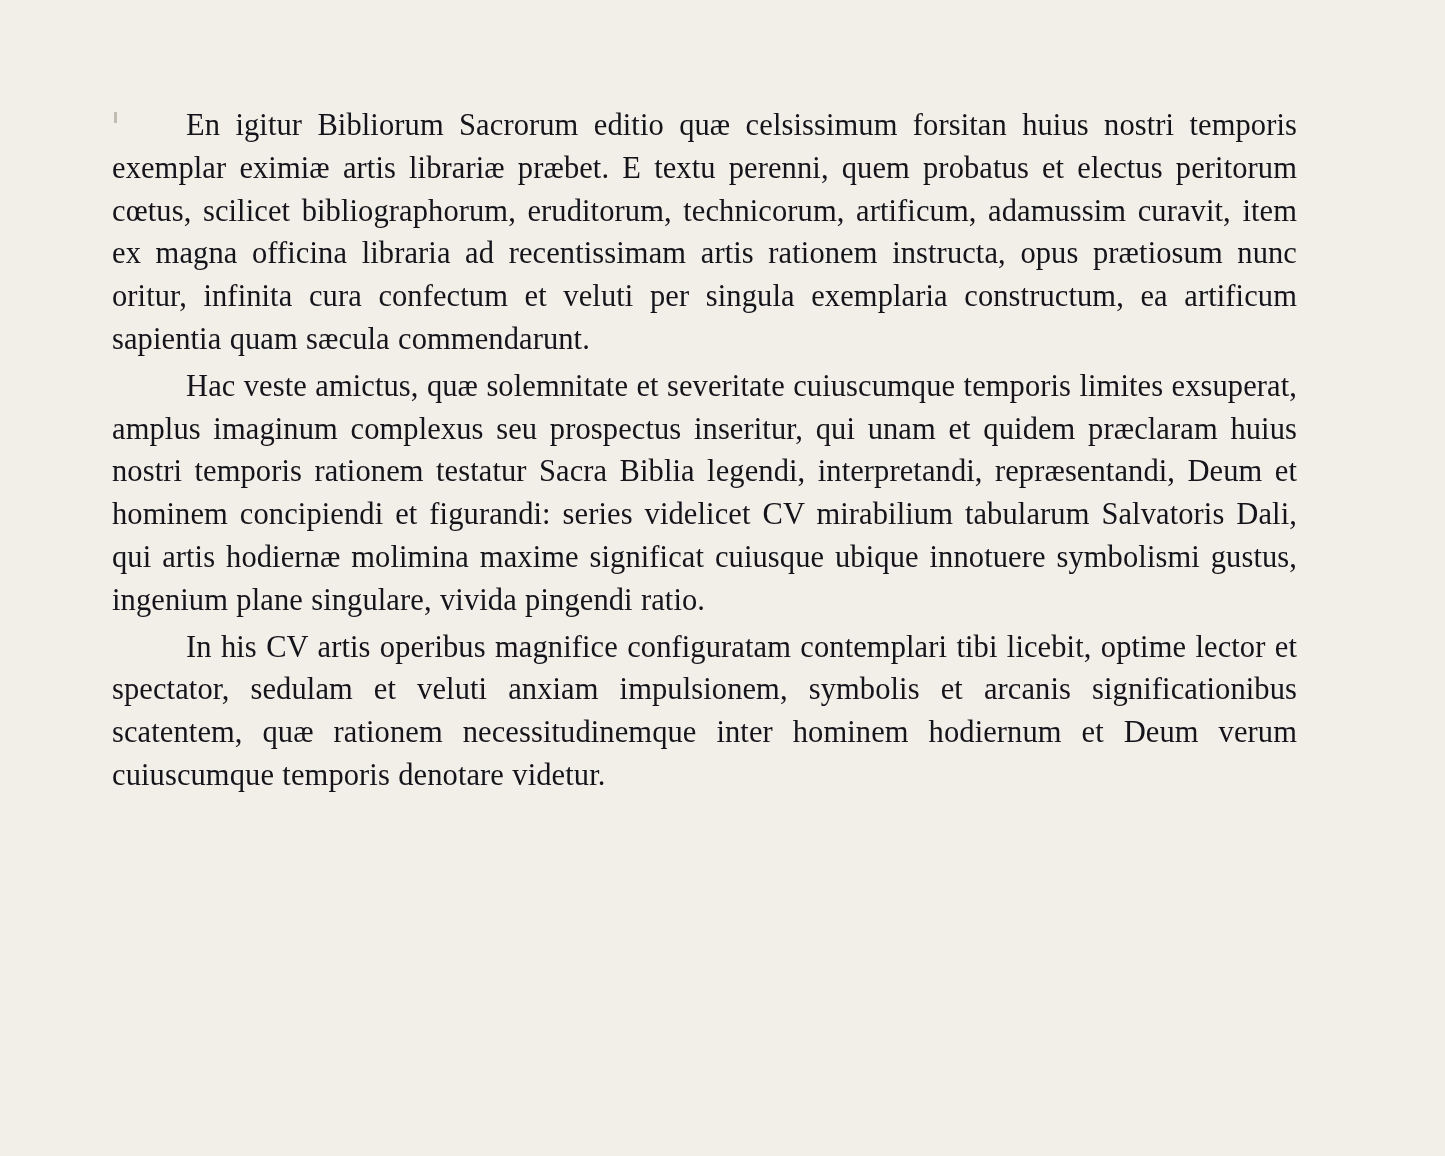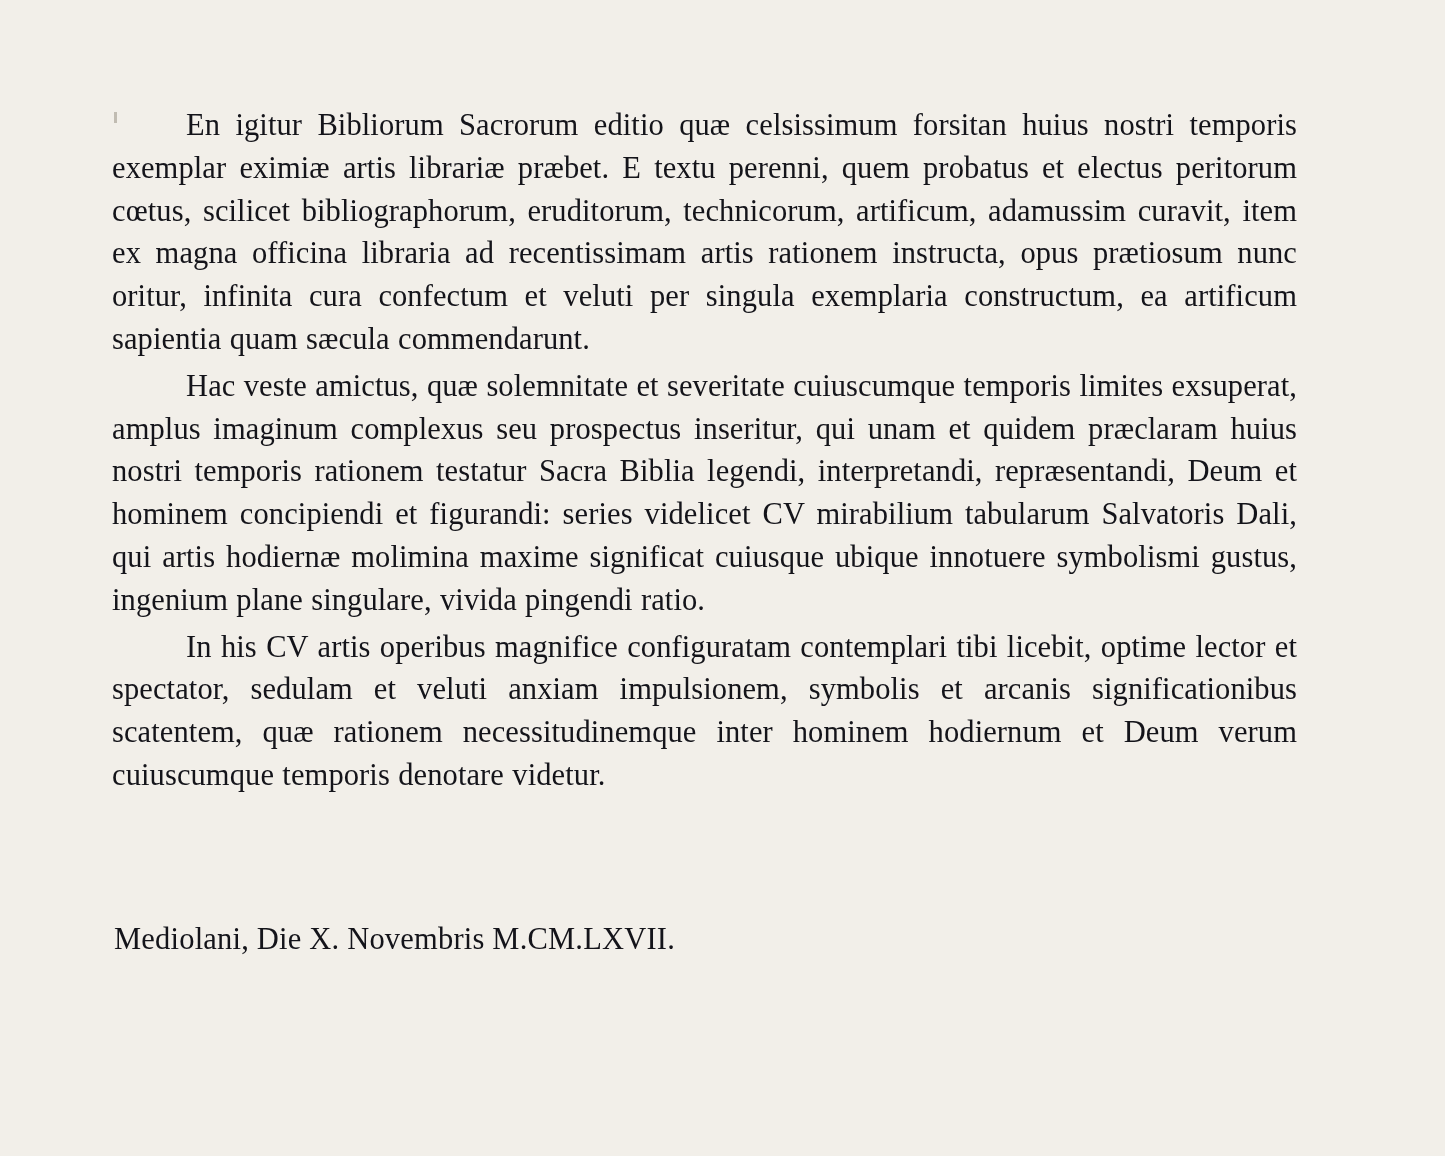--- a/index.html
+++ b/index.html
@@ -70,15 +70,14 @@
 <div class="page">
 
   <div class="speck"></div>
 
   <div class="text-block">
     <p class="para">En igitur Bibliorum Sacrorum editio quæ celsissimum forsitan huius nostri temporis exemplar eximiæ artis librariæ præbet. E textu perenni, quem probatus et electus peritorum cœtus, scilicet bibliographorum, eruditorum, technicorum, artificum, adamussim curavit, item ex magna officina libraria ad recentissimam artis rationem instructa, opus prætiosum nunc oritur, infinita cura confectum et veluti per singula exemplaria constructum, ea artificum sapientia quam sæcula commendarunt.</p>
     <p class="para">Hac veste amictus, quæ solemnitate et severitate cuiuscumque temporis limites exsuperat, amplus imaginum complexus seu prospectus inseritur, qui unam et quidem præclaram huius nostri temporis rationem testatur Sacra Biblia legendi, interpretandi, repræsentandi, Deum et hominem concipiendi et figurandi: series videlicet CV mirabilium tabularum Salvatoris Dali, qui artis hodiernæ molimina maxime significat cuiusque ubique innotuere symbolismi gustus, ingenium plane singulare, vivida pingendi ratio.</p>
     <p class="para">In his CV artis operibus magnifice configuratam contemplari tibi licebit, optime lector et spectator, sedulam et veluti anxiam impulsionem, symbolis et arcanis significationibus scatentem, quæ rationem necessitudinemque inter hominem hodiernum et Deum verum cuiuscumque temporis denotare videtur.</p>
   </div>
 
-  <div class="colophon">Mediolani, Die X. Novembris M.CM.LXVII.</div>
 
 </div>
 
 </body></html>

